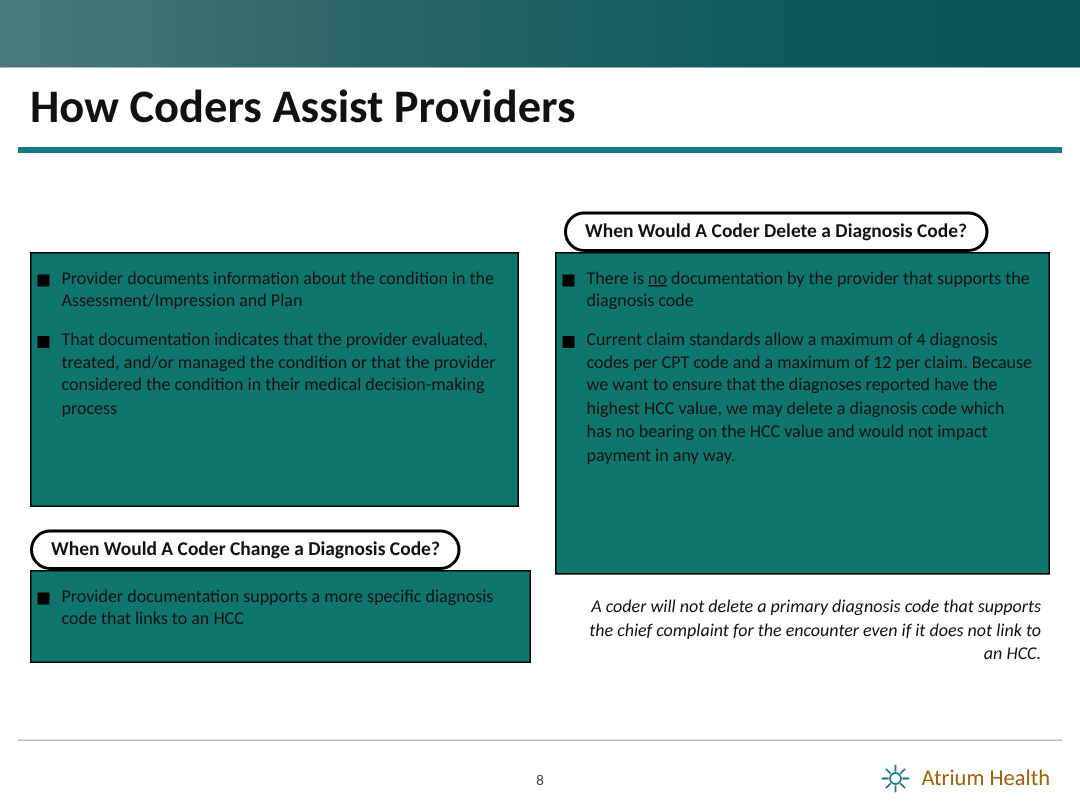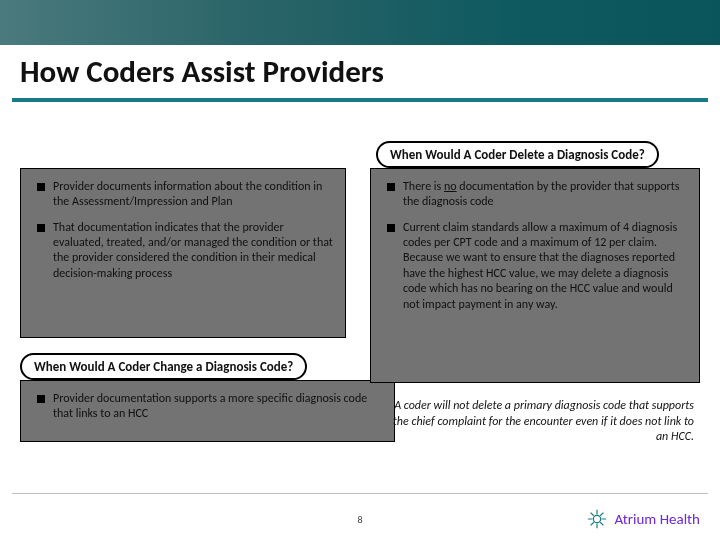--- a/index.html
+++ b/index.html
@@ -4,36 +4,36 @@
 <style>
   * { margin: 0; padding: 0; box-sizing: border-box; }
   html, body { width: 720px; height: 540px; font-family: Calibri, Arial, sans-serif; background: #fff; overflow: hidden; }
   .slide { position: relative; width: 720px; height: 540px; }
   .topband { position: absolute; top: 0; left: 0; width: 720px; height: 45px; background: linear-gradient(to right, #4a7a7d 0%, #2a6468 35%, #0f5a60 70%, #0a555c 100%); }
   .title { position: absolute; top: 52px; left: 20px; font-size: 31px; font-weight: 700; color: #111; }
   .title-underline { position: absolute; top: 98px; left: 12px; width: 696px; height: 4px; background: #187a84; }
 
   .pill { position: absolute; border: 2px solid #000; border-radius: 18px; background: #fff; font-size: 13px; font-weight: 700; color: #111; padding: 4px 12px; white-space: nowrap; }
 
-  .box { position: absolute; border: 1px solid #000; background: #737373; padding: 10px 10px 10px 12px; }
+  .box { position: absolute; border: 1px solid #000; background: #0f766e; padding: 10px 10px 10px 0; }
   .box ul { list-style: none; }
   .box li { display: flex; font-size: 12px; line-height: 1.28; color: #111; margin-bottom: 10px; }
   .box li:last-child { margin-bottom: 0; }
   .bullet { display: inline-block; width: 8px; height: 8px; background: #000; margin: 4px 8px 0 4px; flex: 0 0 auto; }
   .txt { flex: 1 1 auto; }
 
   .note { position: absolute; font-size: 12px; font-style: italic; text-align: right; color: #111; line-height: 1.3; }
 
   .pagenum { position: absolute; bottom: 14px; left: 50%; transform: translateX(-50%); font-size: 10px; color: #444; }
 
   .footer-rule { position: absolute; left: 12px; width: 696px; height: 1px; background: #bfbfbf; bottom: 46px; }
 
   .brand { position: absolute; right: 20px; bottom: 10px; display: flex; align-items: center; gap: 6px; }
   .brand-icon { width: 22px; height: 22px; }
-  .brand-text { font-size: 15px; color: #6d28d9; font-weight: 400; }
+  .brand-text { font-size: 15px; color: #a16207; font-weight: 400; }
 
   .under-no { text-decoration: underline; }
 </style>
 </head>
 <body>
 
 <div class="slide">
   <div class="topband"></div>
   <div class="title">How Coders Assist Providers</div>
   <div class="title-underline"></div>
@@ -45,21 +45,21 @@
           <span class="txt">Provider documents information about the condition in the Assessment/Impression and Plan</span>
         </li>
       <li>
           <span class="bullet"></span>
           <span class="txt">That documentation indicates that the provider evaluated, treated, and/or managed the condition or that the provider considered the condition in their medical decision-making process</span>
         </li>
     </ul>
   </div>
 
   <div class="pill" style="top:353px; left:20px;">When Would A Coder Change a Diagnosis Code?</div>
-  <div class="box" style="top:380px; left:20px; width:375px; height:62px;">
+  <div class="box" style="top:380px; left:20px; width:334px; height:62px;">
     <ul>
       <li>
           <span class="bullet"></span>
           <span class="txt">Provider documentation supports a more specific diagnosis code that links to an HCC</span>
         </li>
     </ul>
   </div>
 
   <div class="pill" style="top:141px; left:376px;">When Would A Coder Delete a Diagnosis Code?</div>
   <div class="box" style="top:168px; left:370px; width:330px; height:215px;">

